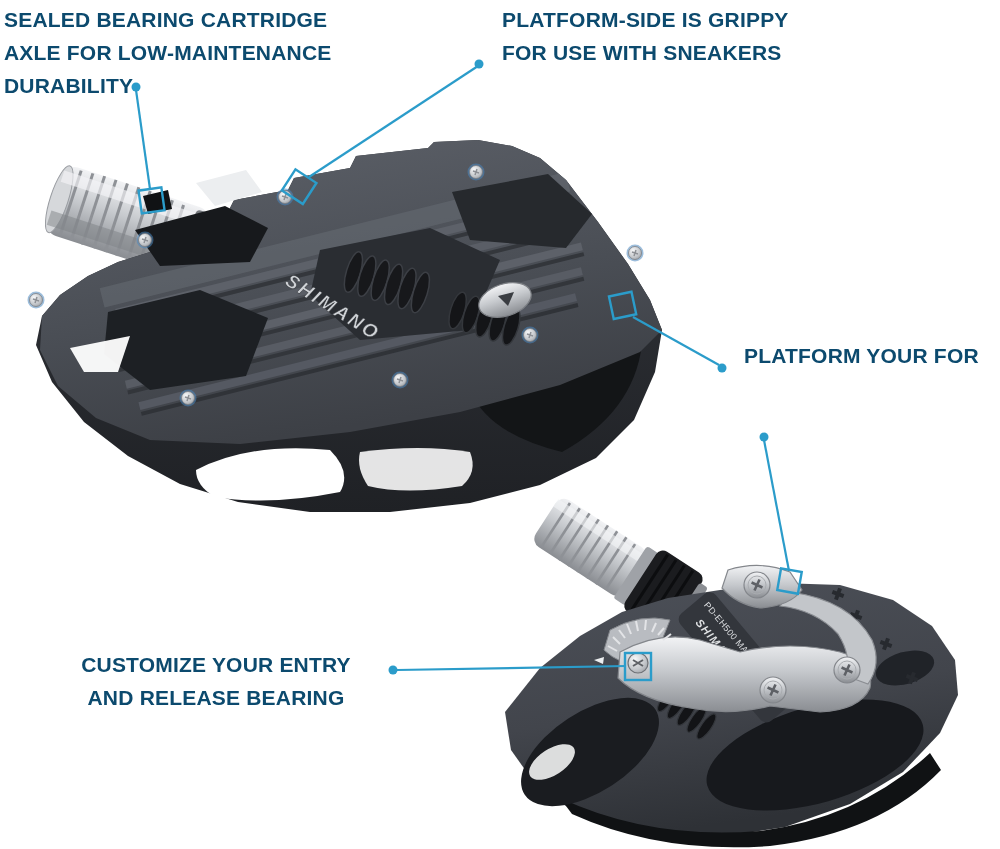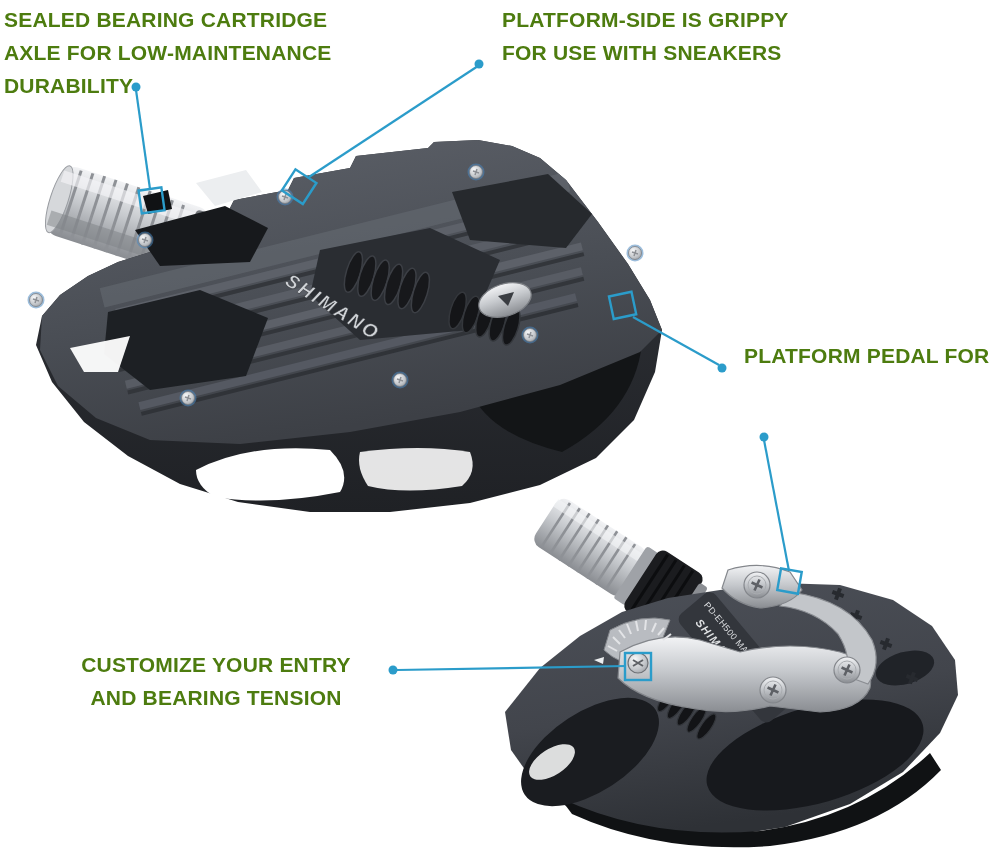--- a/index.html
+++ b/index.html
@@ -4,21 +4,21 @@
 <style>
   html,body{margin:0;padding:0;background:#fff;}
   .canvas{
     position:relative;width:1000px;height:849px;background:#ffffff;
     overflow:hidden;font-family:"Liberation Sans",sans-serif;
   }
   .scene{position:absolute;left:0;top:0;width:1000px;height:849px;}
   .callout-text{
     position:absolute;
     font-weight:700;font-size:21px;line-height:33px;
-    color:#4d7c0f;letter-spacing:.2px;white-space:nowrap;
+    color:#0c4a6e;letter-spacing:.2px;white-space:nowrap;
   }
   .t-sealed{left:4px;top:3px;}
   .t-grip{left:502px;top:3px;}
   .t-dual{left:744px;top:339px;}
   .t-tension{left:70px;top:648px;width:292px;text-align:center;}
   .co-line{stroke:#2b9cca;stroke-width:2.2;fill:none;}
   .co-dot{fill:#2b9cca;stroke:none;}
   .co-box{stroke:#2b9cca;stroke-width:2.4;fill:none;}
 </style>
 </head>
@@ -269,21 +269,21 @@
     <div>AXLE FOR LOW-MAINTENANCE</div>
     <div>DURABILITY</div>
   </div>
 
   <div class="callout-text t-grip">
     <div>PLATFORM-SIDE IS GRIPPY</div>
     <div>FOR USE WITH SNEAKERS</div>
   </div>
 
   <div class="callout-text t-dual">
-    <div>PLATFORM PEDAL FOR</div>
+    <div>PLATFORM YOUR FOR</div>
   </div>
 
   <div class="callout-text t-tension">
     <div>CUSTOMIZE YOUR ENTRY</div>
-    <div>AND BEARING TENSION</div>
+    <div>AND RELEASE BEARING</div>
   </div>
 
 </div>
 
 </body></html>

